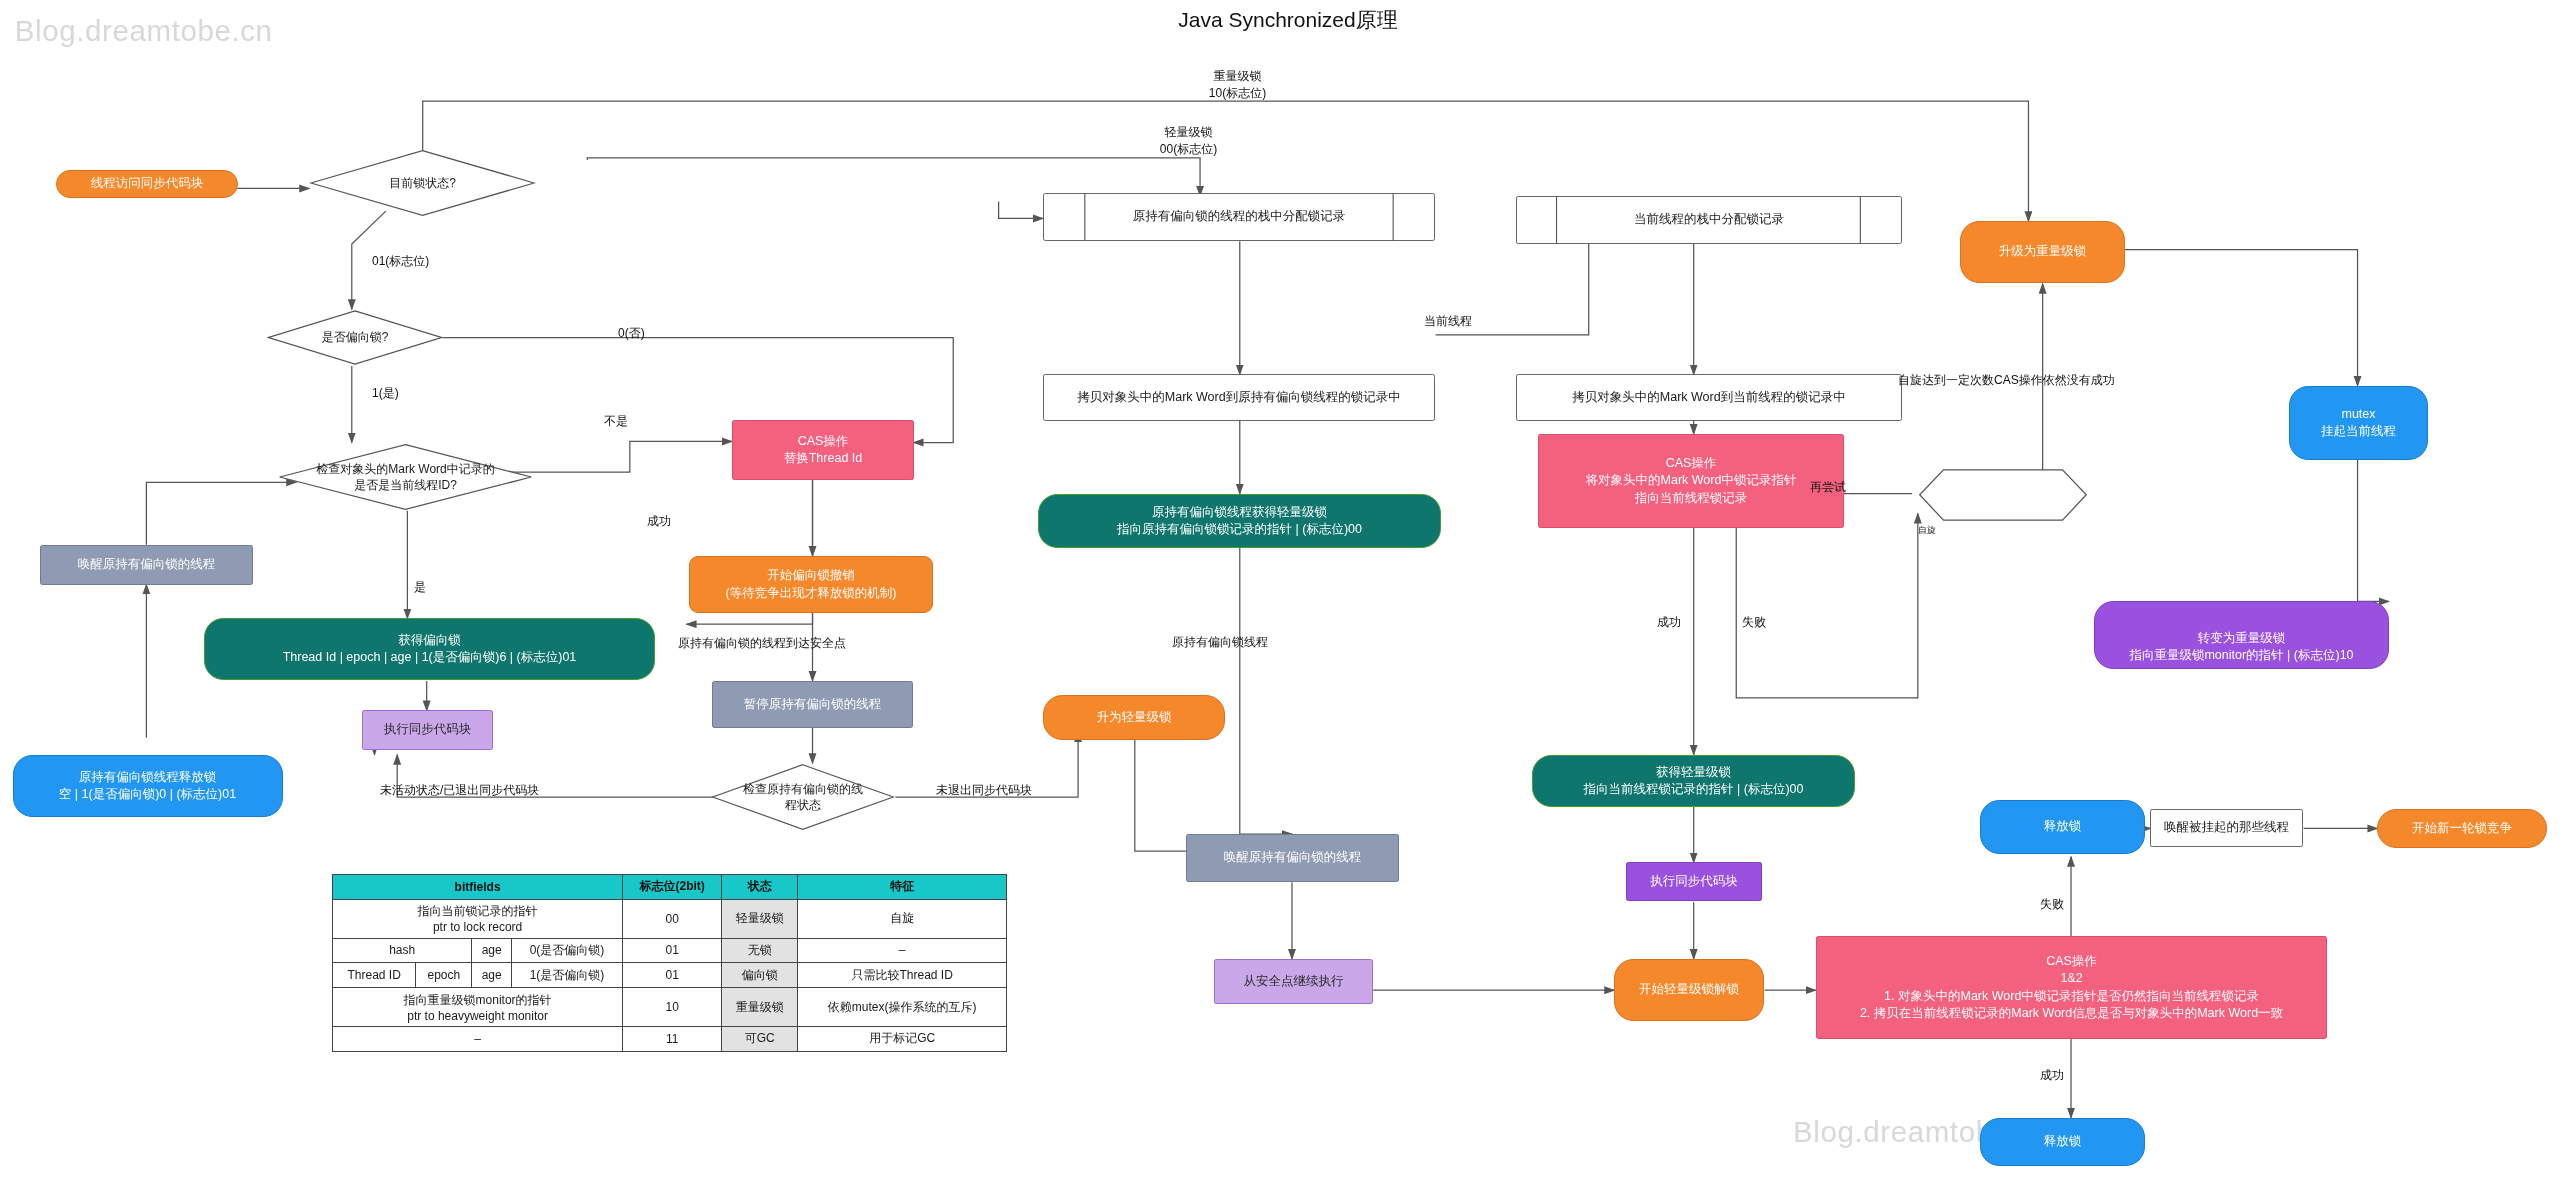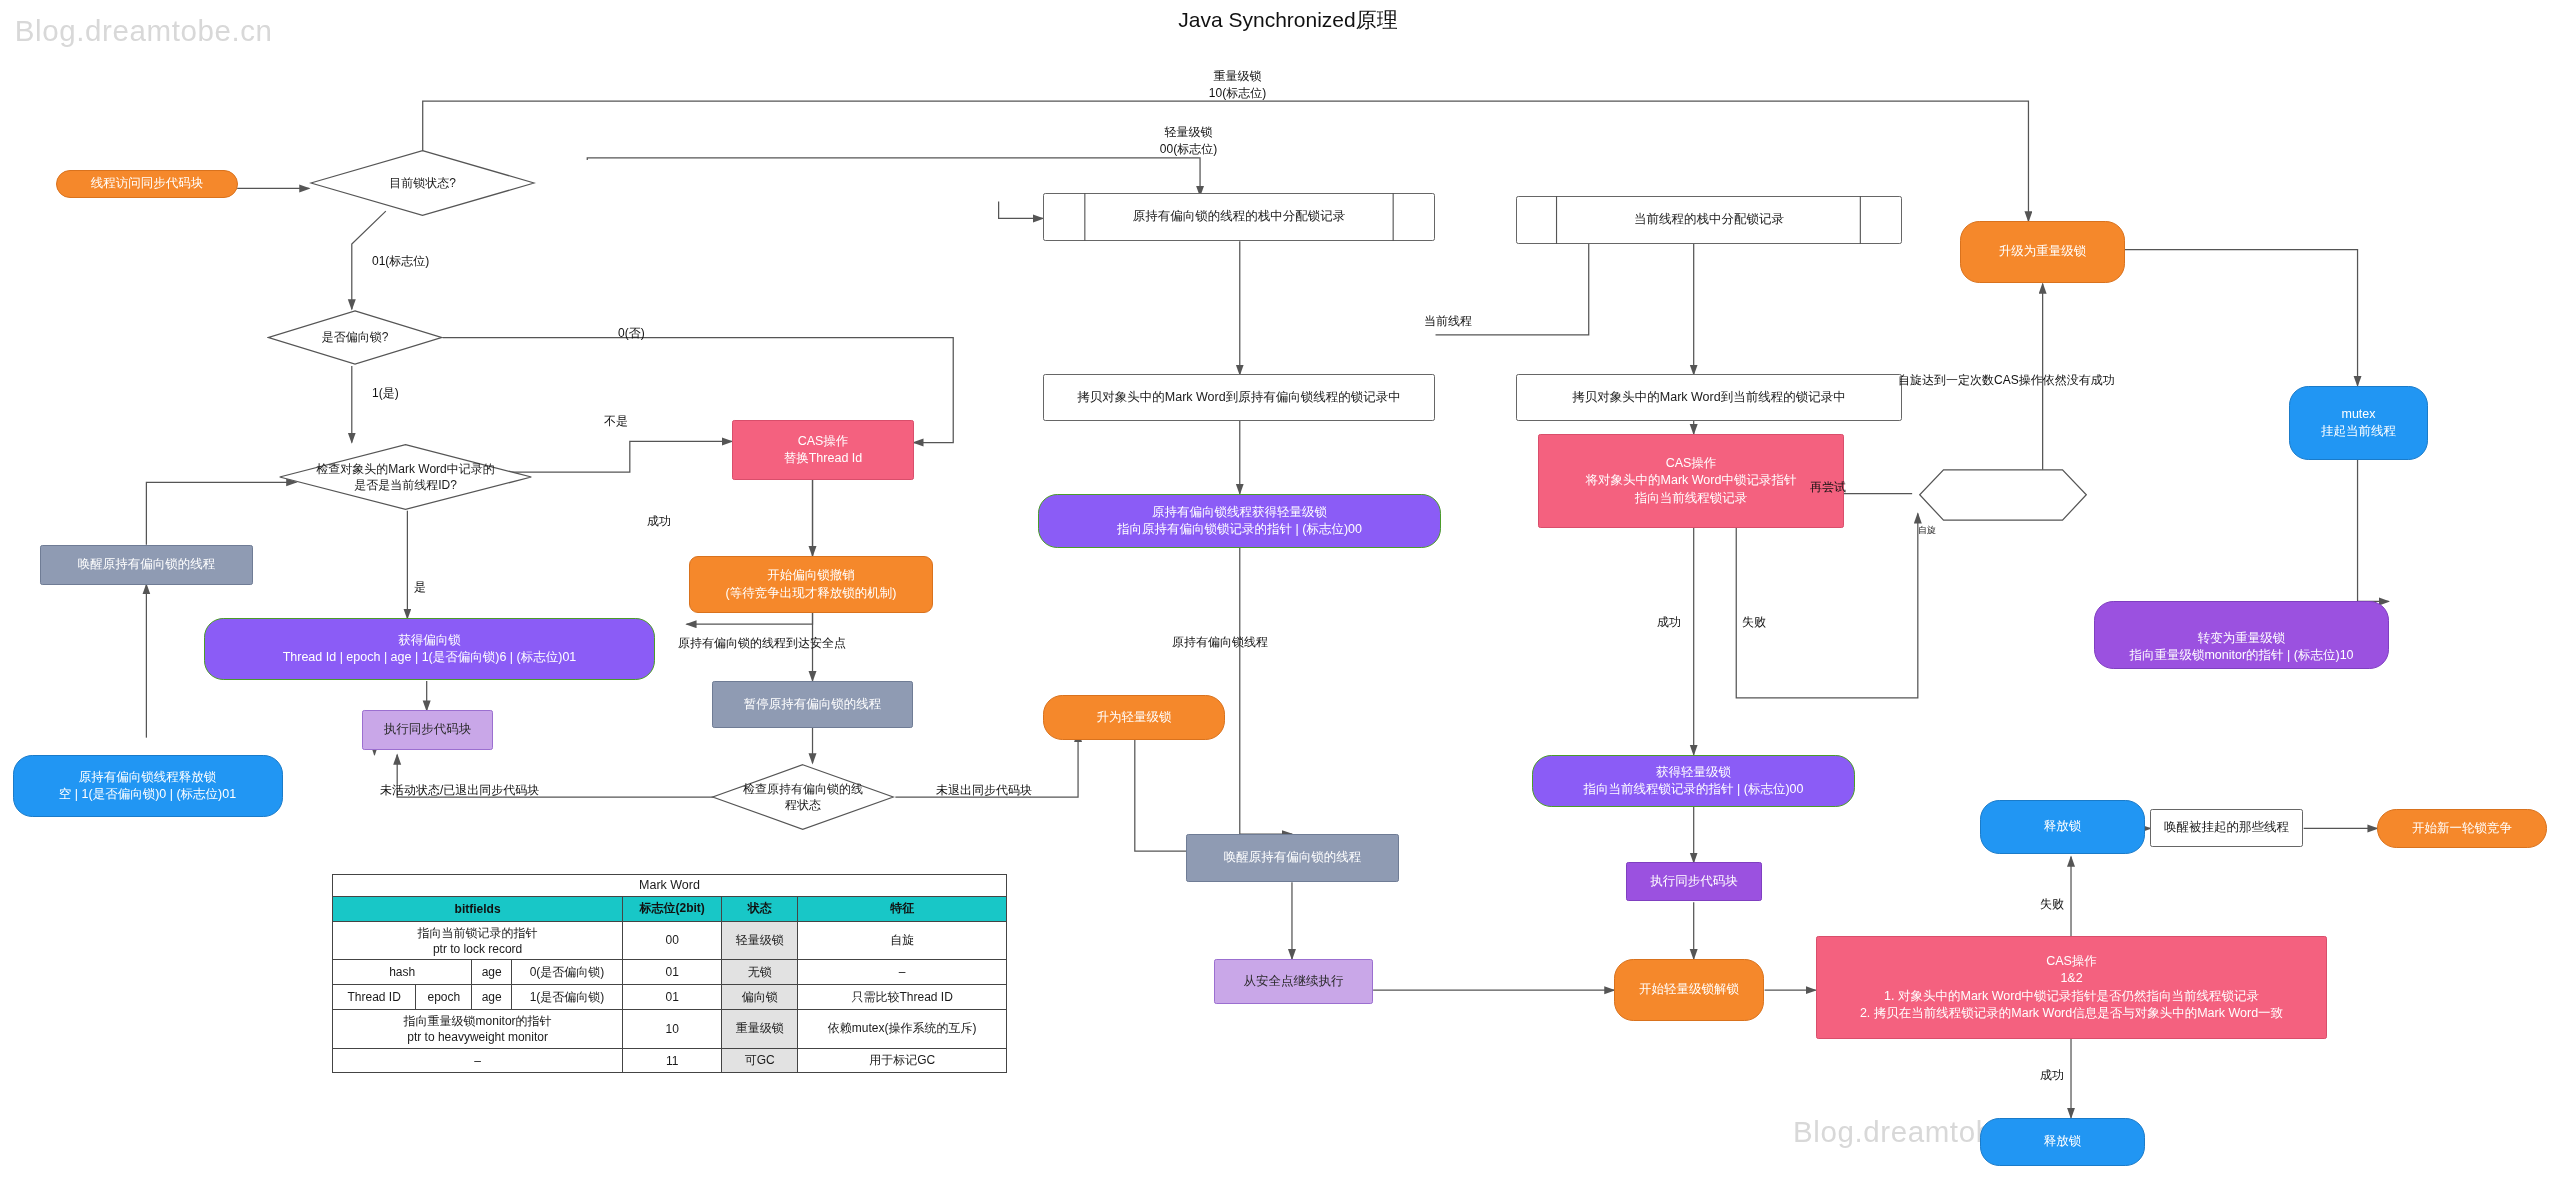--- a/index.html
+++ b/index.html
@@ -8,21 +8,21 @@
   .wm{position:absolute;color:#d8d8d8;font-size:29.5px;letter-spacing:0.6px;pointer-events:none;}
   #wm1{left:14.8px;top:13.6px;}
   #wm2{left:1793px;top:1115px;}
   #title{position:absolute;left:0;top:5.7px;width:2576px;text-align:center;font-size:21px;color:#111;}
   svg#wires{position:absolute;left:0;top:0;width:2576px;height:1178px;}
   .node{position:absolute;box-sizing:border-box;display:flex;align-items:center;justify-content:center;
         text-align:center;line-height:1.38;font-size:12.5px;padding:3.4px 5.7px;}
   .rect{border:1.1px solid #555;background:#fff;border-radius:2.3px;}
   .round{border-radius:19.3px;}
   .orange{background:#f5882b;border:1.1px solid #d9721d;color:#fff;}
-  .green{background:#8b5cf6;border:1.1px solid #4a9c28;color:#fff;}
+  .green{background:#0f766e;border:1.1px solid #4a9c28;color:#fff;}
   .pink{background:#f4617f;border:1.1px solid #d94e6b;color:#fff;}
   .blue{background:#2196f3;border:1.1px solid #1a7bc9;color:#fff;}
   .purple{background:#9b51e0;border:1.1px solid #7f3fc0;color:#fff;}
   .lilac{background:#c9a7e8;border:1.1px solid #9b6fd0;color:#2b2b2b;}
   .slate{background:#8f9bb3;border:1.1px solid #6f7c95;color:#fff;}
   .white{background:#fff;border:1.1px solid #666;color:#1a1a1a;}
   .lbl{position:absolute;font-size:12px;color:#111;background:transparent;white-space:nowrap;}
   .lbl.ctr{text-align:center;}
   .diamond{position:absolute;}
   .diamond .dtext{position:absolute;left:0;top:0;width:100%;height:100%;display:flex;
@@ -327,23 +327,20 @@
 挂起当前线程</span>
 </div>
 
 <div class="node round purple" style="left:2094px;top:601px;width:295px;height:68px;align-items:flex-end;">
   <span style="white-space:pre-line">转变为重量级锁
 指向重量级锁monitor的指针 | (标志位)10</span>
 </div>
 
 <table class="mw" style="left:332px;top:874px;width:675px;">
   <tbody>
-      <tr>
-        <td class="cap" colspan="7">Mark Word</td>
-      </tr>
   <tr>
     <td class="teal" colspan="4">bitfields</td>
     <td class="teal">标志位(2bit)</td>
     <td class="teal">状态</td>
     <td class="teal">特征</td>
   </tr>
   <tr>
     <td colspan="4" style="white-space:pre-line">指向当前锁记录的指针
 ptr to lock record</td>
     <td>00</td>

